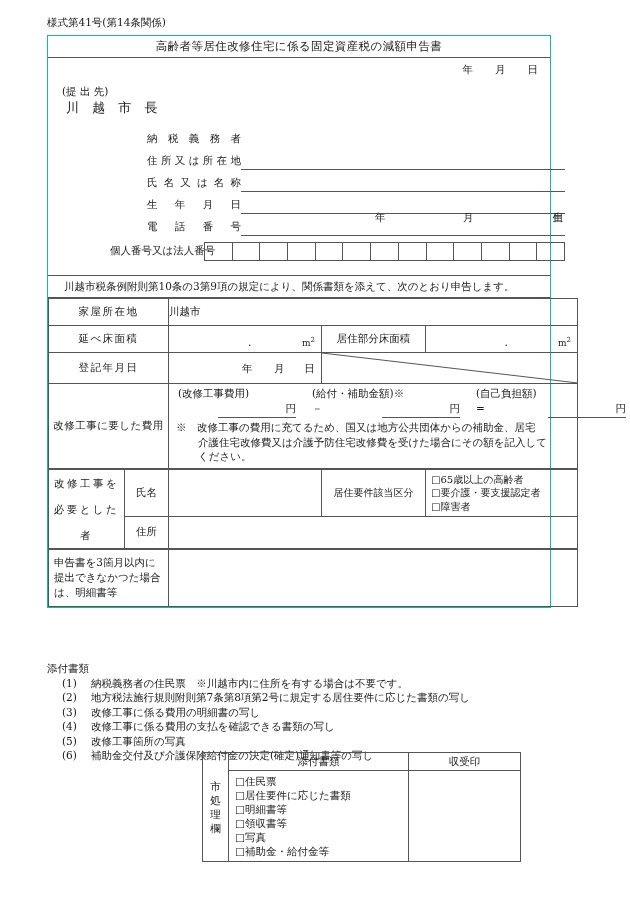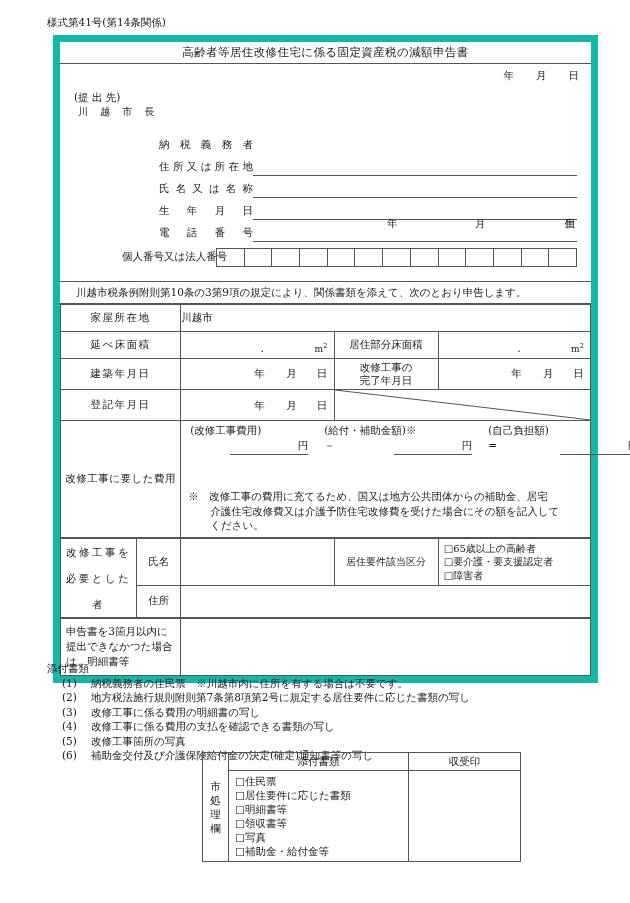--- a/index.html
+++ b/index.html
@@ -23,23 +23,23 @@
   .formcode {
     position: absolute;
     left: 47px; top: 16px;
     font-size: 10.5px;
     letter-spacing: 0px;
     white-space: nowrap;
   }
   
   .mainframe {
     position: absolute;
-    left: 53px; top: 35px;
-    width: 545px;
-    border: 7px solid #14b8a6;
+    left: 47px; top: 35px;
+    width: 504px;
+    border: 1px solid #14b8a6;
     box-sizing: border-box;
   }
   .title-row {
     height: 21px;
     border-bottom: 1px solid #555;
     display: flex;
     align-items: center;
     justify-content: center;
     font-size: 11.5px;
     letter-spacing: 0.4px;
@@ -61,21 +61,21 @@
   }
   .submitto {
     position: absolute;
     left: 14px; top: 25px;
     font-size: 10.5px;
     line-height: 16px;
   }
   .mayor {
     position: absolute;
     left: 18px; top: 41px;
-    font-size: 10px;
+    font-size: 13px;
     letter-spacing: 4.5px;
   }
   .fieldlist {
     position: absolute;
     left: 62px; top: 68px;
     width: 455px;
   }
   .frow {
     display: flex;
     align-items: flex-end;
@@ -243,21 +243,20 @@
   .op2 { left: 300px; }
   .cost-note {
     font-size: 10.5px;
     line-height: 14.5px;
     padding-top: 1px;
   }
   .cost-note .nhang {
     display: block;
     padding-left: 22px;
     text-indent: -22px;
-    margin-top: 32px;
   }
   .cost-note .nind { display: block; padding-left: 22px; }
   
   .vert-label {
     text-align: center;
     font-size: 10.5px;
     line-height: 26px;
     letter-spacing: 2.5px;
   }
   .chk-list {
@@ -413,43 +412,20 @@
             <div class="area-cell">
               <span class="area-dot">.</span>
               <span class="area-unit"><span>m</span><sup>2</sup></span>
             </div>
           </td>
           <td class="lbl h26" style="letter-spacing:0">居住部分床面積</td>
           <td class="noright">
             <div class="area-cell">
               <span class="area-dot">.</span>
               <span class="area-unit"><span>m</span><sup>2</sup></span>
-            </div>
-          </td>
-        </tr>
-        <tr>
-          <td class="noleft lbl h30">建築年月日</td>
-          <td>
-            <div class="ymd-cell">
-              <span class="y">年</span>
-              <span class="m">月</span>
-              <span class="d">日</span>
-            </div>
-          </td>
-          <td>
-            <div class="twolines">
-              <div>改修工事の</div>
-              <div>完了年月日</div>
-            </div>
-          </td>
-          <td class="noright">
-            <div class="ymd-cell">
-              <span class="y">年</span>
-              <span class="m">月</span>
-              <span class="d">日</span>
             </div>
           </td>
         </tr>
         <tr>
           <td class="noleft lbl h30">登記年月日</td>
           <td>
             <div class="ymd-cell" style="height:30px">
               <span class="y">年</span>
               <span class="m">月</span>
               <span class="d">日</span>

